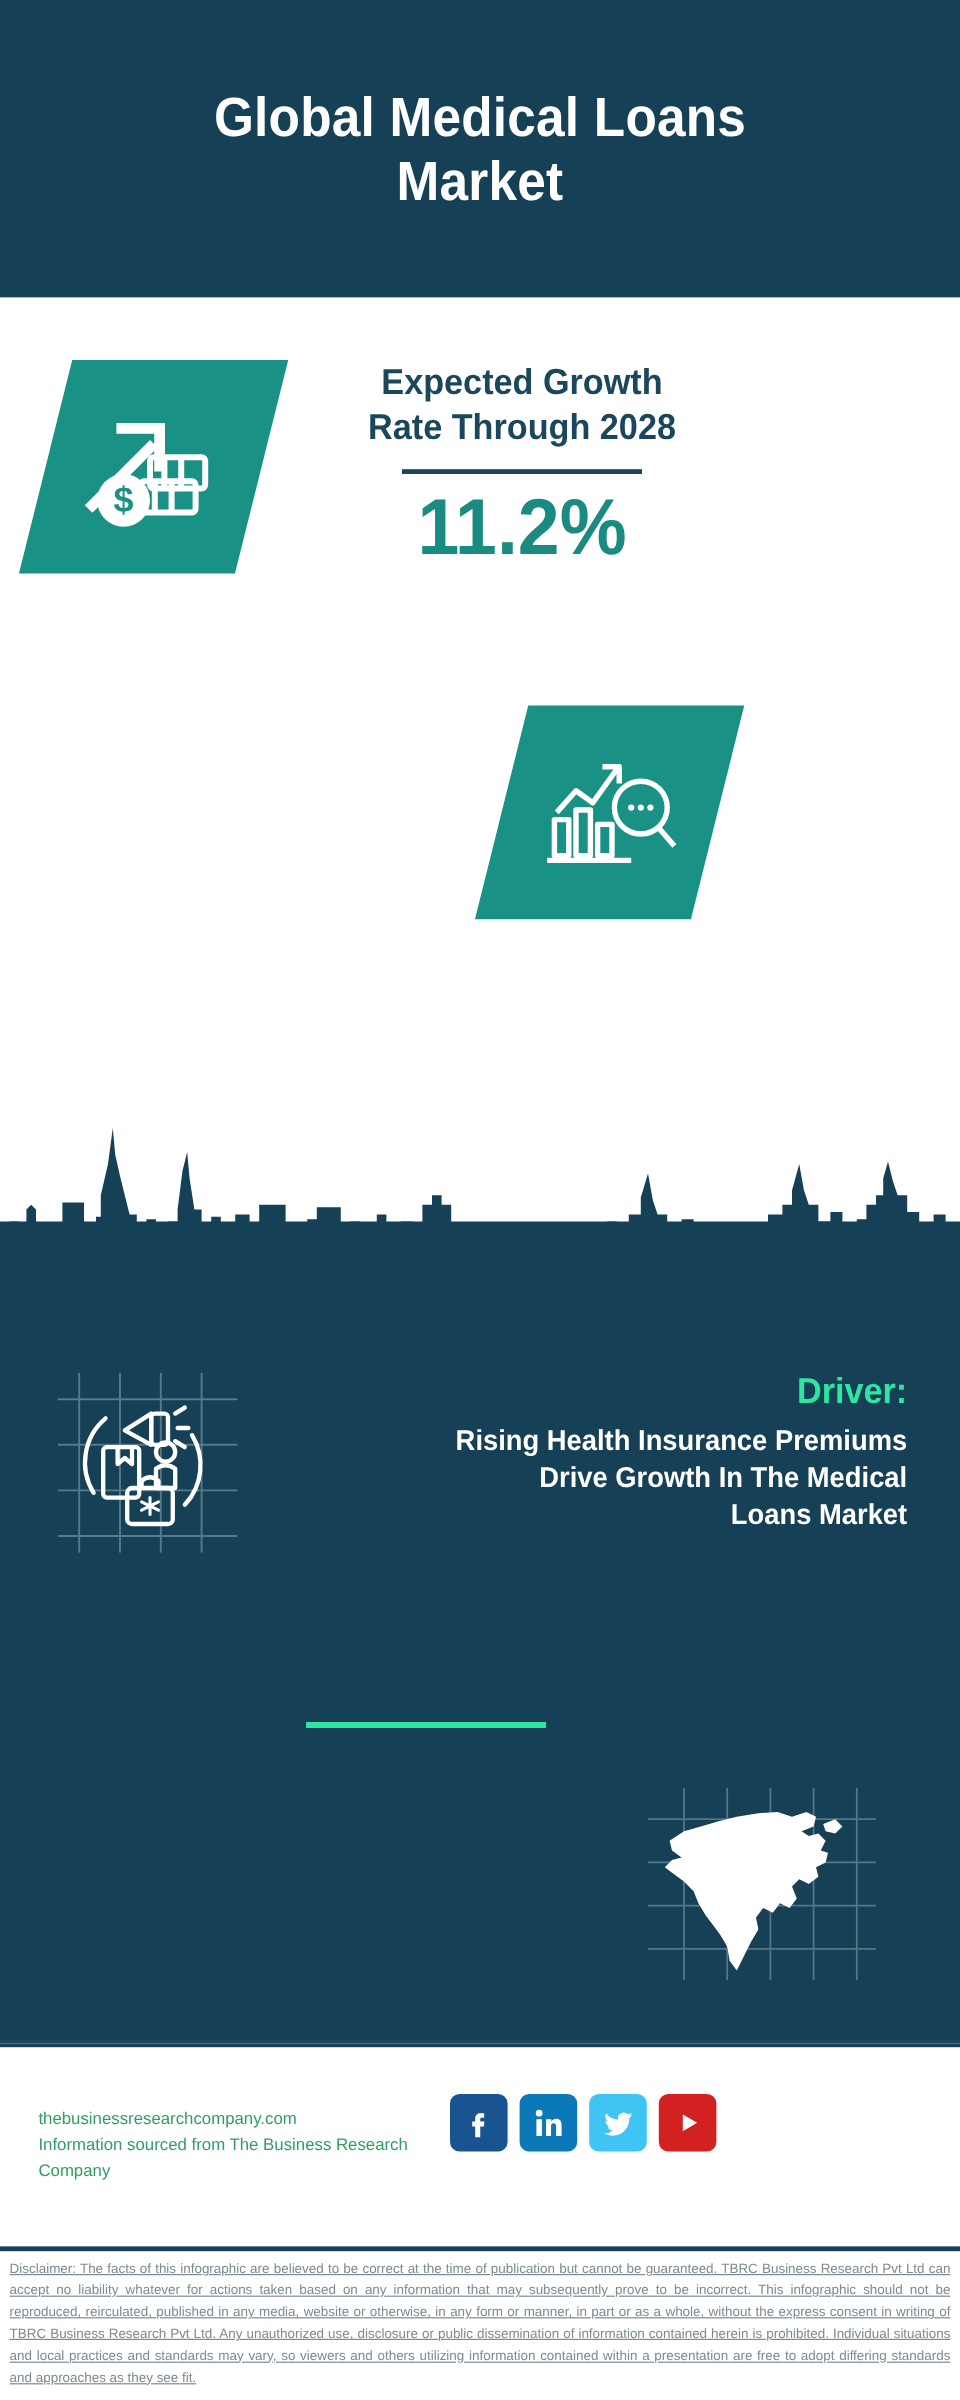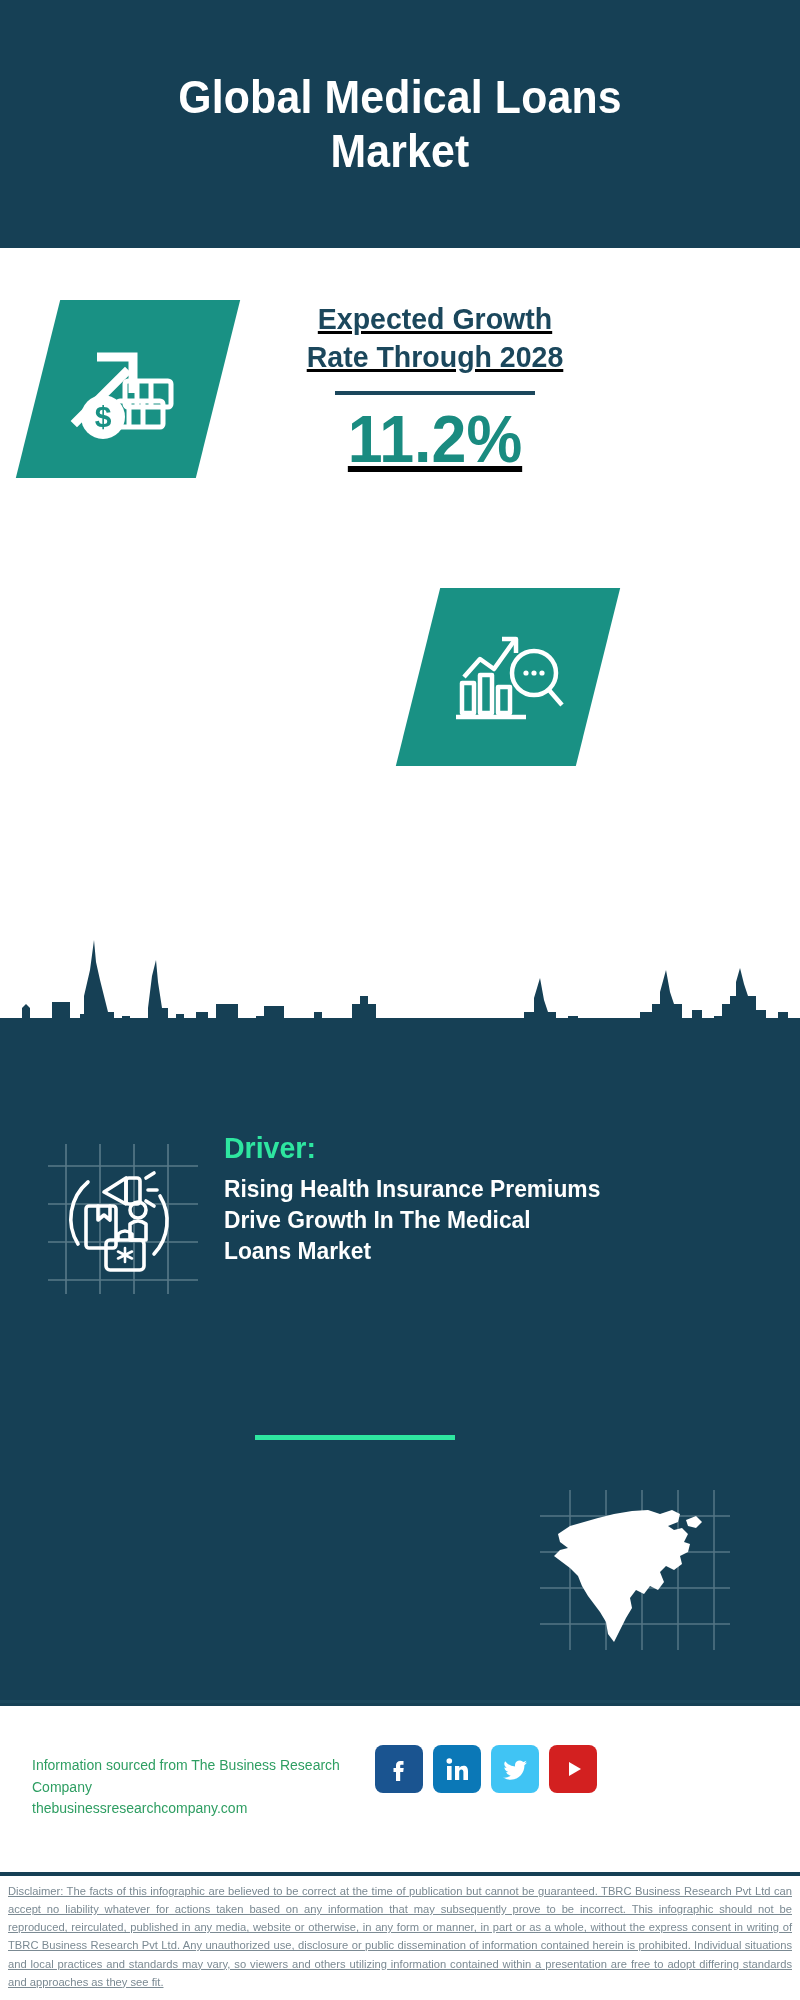--- a/index.html
+++ b/index.html
@@ -62,38 +62,38 @@
   .stat-value {
     color:#1a8b80;
     font-family:"Liberation Sans Narrow","Liberation Sans",sans-serif;
     font-weight:bold;
     font-size:66px;
     line-height:1.05;
     text-align:center;
     transform:scaleX(0.95);
   }
 
-  .growth-block { position:absolute; left:275px; top:300px; width:320px;text-decoration:underline; }
+  .growth-block { position:absolute; left:275px; top:300px; width:320px; }
   .growth-block .stat-rule { width:200px; }
 
   .size-block { position:absolute; left:40px; top:570px; width:330px; }
   .size-block .stat-rule { width:200px; }
 
   
   .dark-zone {
     position:absolute; left:0; top:900px; width:800px; height:800px;
     background:#164055;
     clip-path: polygon(0 118px, 100% 118px, 100% 100%, 0 100%);
   }
   .skyline { position:absolute; left:0; top:900px; width:800px; height:160px; }
 
   
   .driver-sec { position:absolute; left:0; top:1130px; width:800px; height:220px; }
   .driver-icon { position:absolute; left:48px; top:14px; width:150px; height:150px; }
-  .driver-text { position:absolute; left:210px; top:0px; width:560px; text-align:left; }
+  .driver-text { position:absolute; left:210px; top:12px; width:560px; text-align:right; }
   .driver-head {
     color:#2ee6a0;
     font-family:"Liberation Sans Narrow","Liberation Sans",sans-serif;
     font-weight:bold; font-size:30px; line-height:1.2;
     transform:scaleX(0.95);
   }
   .driver-body {
     color:#ffffff;
     font-family:"Liberation Sans Narrow","Liberation Sans",sans-serif;
     font-weight:bold; font-size:24px; line-height:1.3; margin-top:7px;
@@ -275,22 +275,22 @@
       </g>
       <path fill="#ffffff" d="M18 44 L30 36 L44 32 L58 28 L74 24 L92 21 L108 20 L120 24 L132 20 L140 24 L138 32 L128 36 L134 40 L142 38 L148 44 L144 52 L150 54 L148 62 L140 66 L142 74 L134 80 L126 76 L120 82 L124 92 L118 100 L110 96 L104 104 L96 100 L90 108 L92 118 L86 128 L80 140 L74 152 L68 144 L66 132 L60 122 L54 114 L48 106 L42 96 L38 86 L30 78 L22 72 L14 66 L20 60 L28 58 L20 52 Z"></path>
       <path fill="#ffffff" d="M146 30 L156 26 L162 32 L156 38 L148 36 Z"></path>
       <path fill="#ffffff" d="M120 44 L132 44 L136 52 L128 56 L118 52 Z"></path>
     </svg>
   </div>
 
   <div class="footer">
     <div class="footer-rule"></div>
     <div class="footer-text">
+      <div>thebusinessresearchcompany.com</div>
       <div>Information sourced from The Business Research Company</div>
-      <div>thebusinessresearchcompany.com</div>
     </div>
     <div class="socials">
       <a class="soc" style="background:#1a5490">
         <svg width="30" height="30" viewBox="0 0 30 30">
             <path fill="#ffffff" d="M19.5 7h-3.2c-2.6 0-4.3 1.7-4.3 4.3V14H9.5v4h2.5v9h4.2v-9h3l.5-4h-3.5v-2.2c0-.7.4-1 1.1-1h2.2z"></path>
           </svg>
       </a>
       <a class="soc" style="background:#0b78b7">
         <svg width="30" height="30" viewBox="0 0 30 30">
             <g fill="#ffffff">

